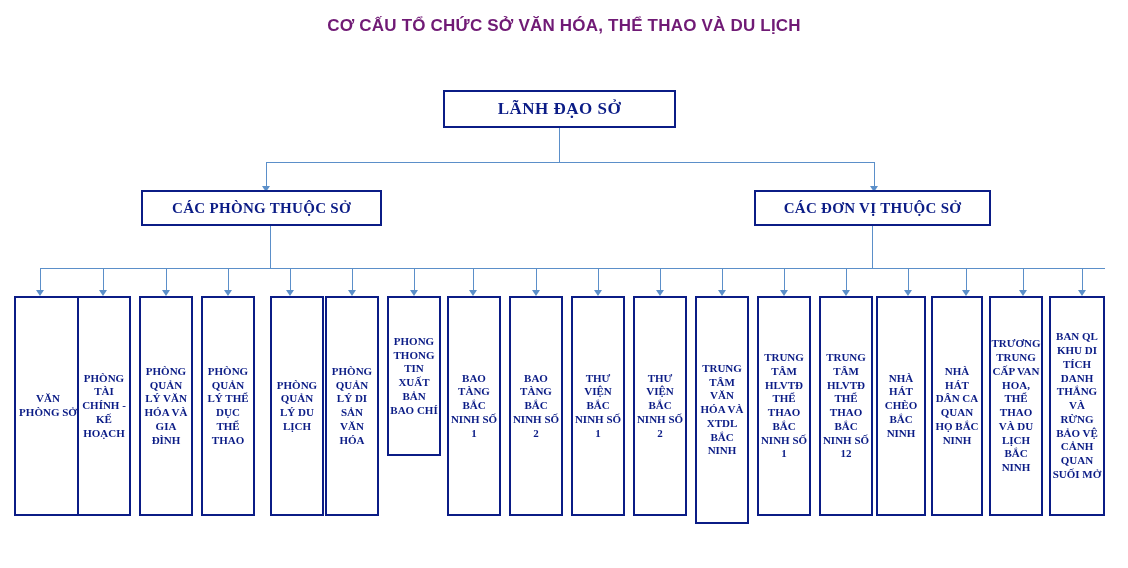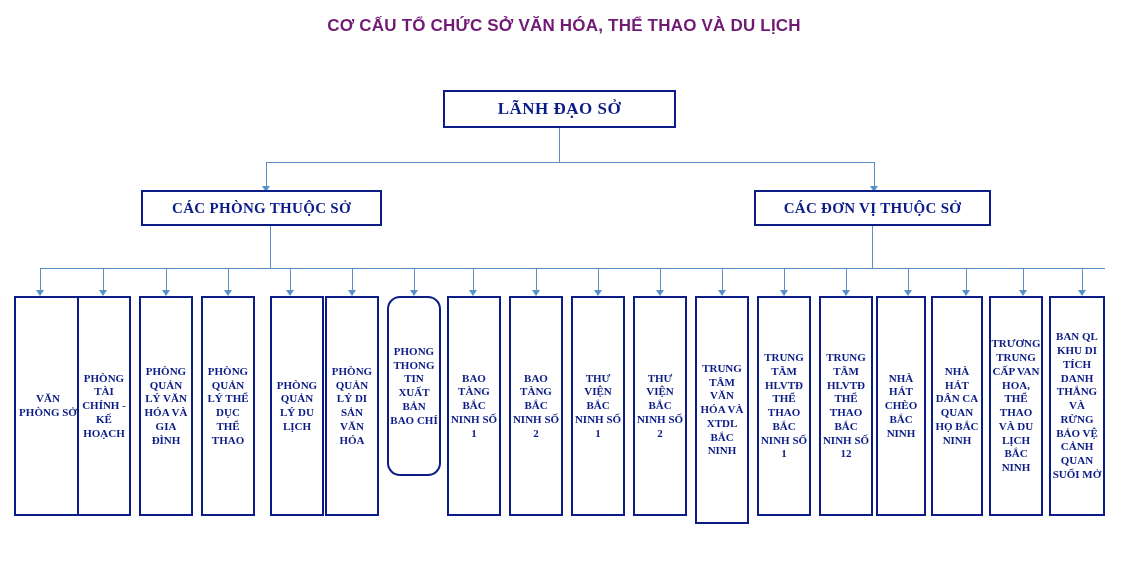--- a/index.html
+++ b/index.html
@@ -171,21 +171,21 @@
   </div>
   <div class="leaf" style="left:201px; top:296px; width:54px;  height:220px;">
     <span>PHÒNG QUẢN LÝ THỂ DỤC THỂ THAO</span>
   </div>
   <div class="leaf" style="left:270px; top:296px; width:54px;  height:220px;">
     <span>PHÒNG QUẢN LÝ DU LỊCH</span>
   </div>
   <div class="leaf" style="left:325px; top:296px; width:54px;  height:220px;justify-content:center;">
     <span>PHÒNG QUẢN LÝ DI SẢN VĂN HÓA</span>
   </div>
-  <div class="leaf" style="left:387px; top:296px; width:54px;  height:180px;border-radius:13px;">
+  <div class="leaf" style="left:387px; top:296px; width:54px;  height:160px;">
     <span>PHONG THONG TIN XUẤT BẢN BAO CHÍ</span>
   </div>
 
   <div class="leaf" style="left:447px;  top:296px; width:54px; height:220px;">
     <span>BAO TÀNG BẮC NINH SỐ 1</span>
   </div>
   <div class="leaf" style="left:509px;  top:296px; width:54px; height:220px;">
     <span>BAO TÀNG BẮC NINH SỐ 2</span>
   </div>
   <div class="leaf" style="left:571px;  top:296px; width:54px; height:220px;justify-content:flex-end;">

